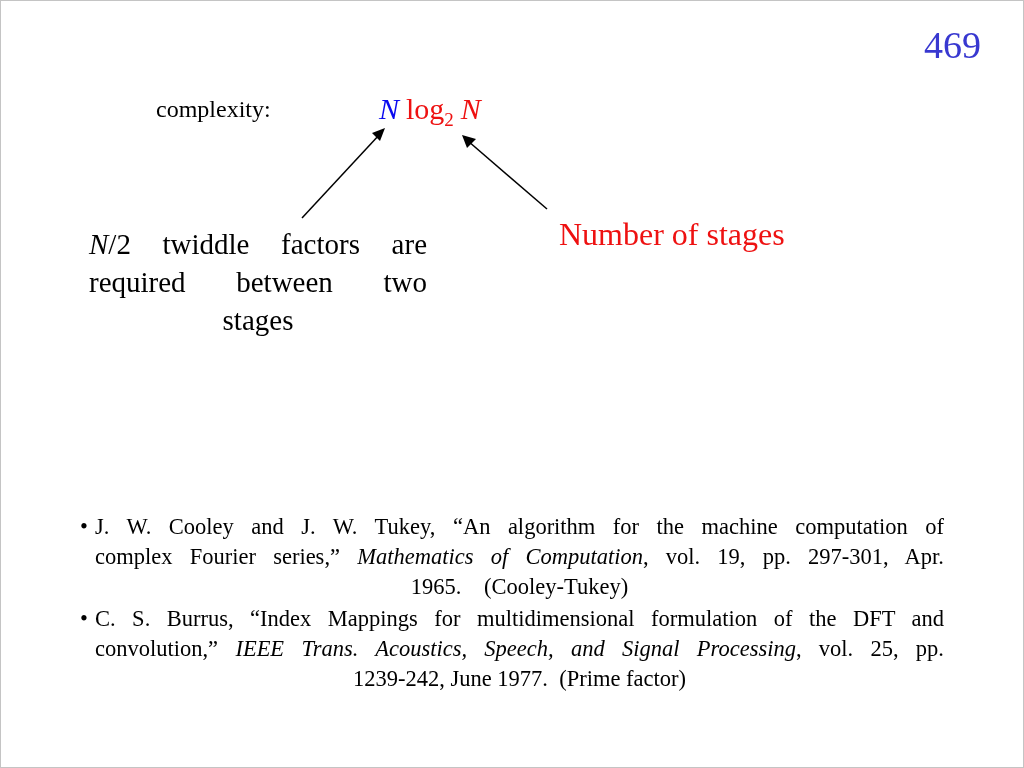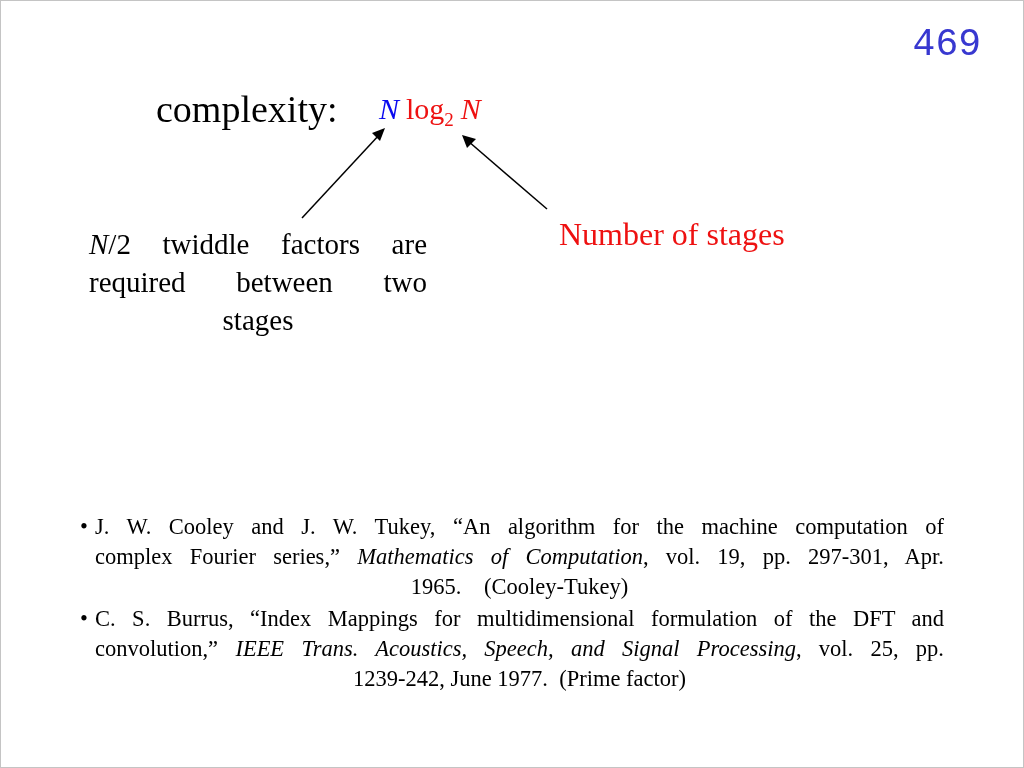--- a/index.html
+++ b/index.html
@@ -10,25 +10,24 @@
     background:var(--background,#fff);
     border:1px solid #c4c4c4;
     font-family:"Liberation Serif","DejaVu Serif",serif;
     color:var(--text,#000);
     overflow:hidden;
   }
   .page-number{
     position:absolute;top:24px;right:42px;
     font-size:38px;line-height:40px;
     color:var(--page_number,#3838d0);
-    font-family:Liberation Mono, monospace;
   }
   .complexity-label{
     position:absolute;left:155px;top:90px;
-    font-size:38px;line-height:36px;color:var(--text,#000);
+    font-size:24px;line-height:36px;color:var(--text,#000);
   }
   .formula{
     position:absolute;left:378px;top:90px;
     font-size:30px;line-height:36px;white-space:nowrap;text-align:right;
   }
   .it{font-style:italic;}
   .f-blue{color:var(--formula_blue,#0a0af0);}
   .f-red{color:var(--accent_red,#ee1111);}
   .formula .gap{display:inline-block;width:7px;}
   .formula .sub{font-size:19px;vertical-align:-7px;}

